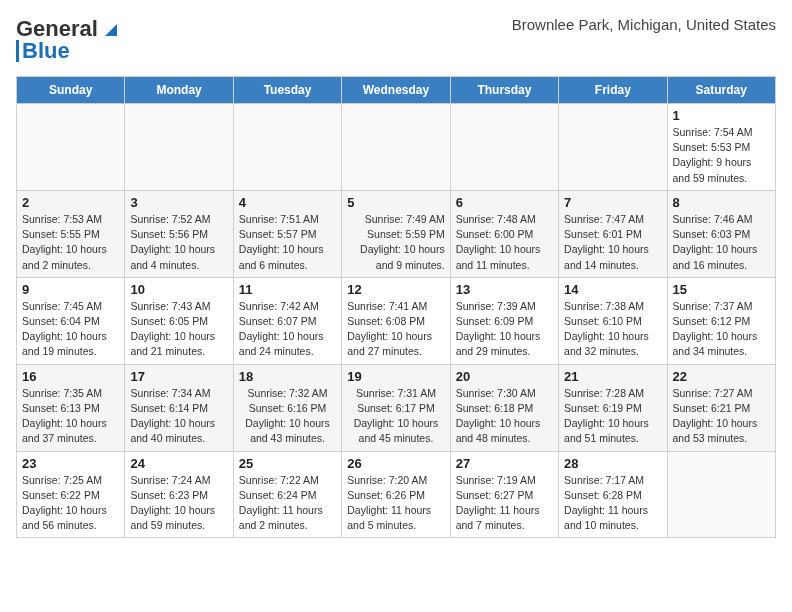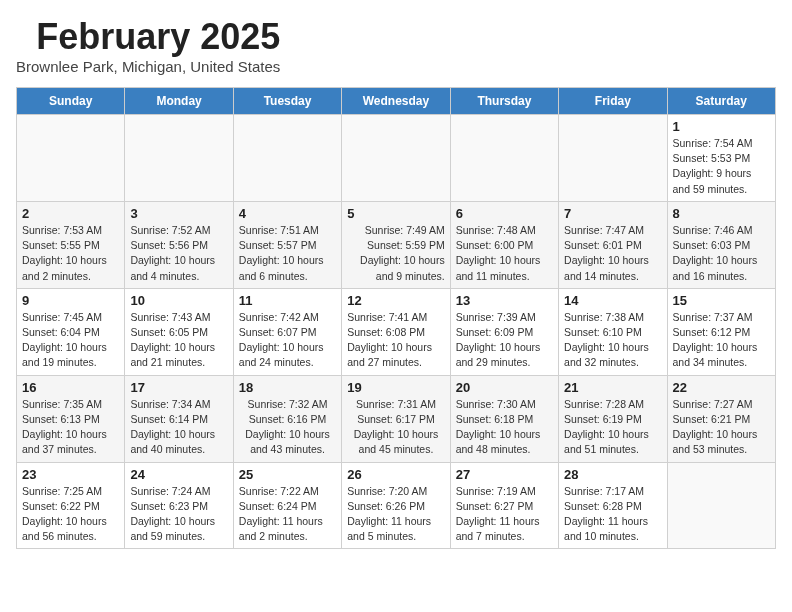--- a/index.html
+++ b/index.html
@@ -75,22 +75,33 @@
       line-height: 1.45;
     }
     .empty-cell {
       background: #f9f9f9;
     }
   </style>
 </head>
 <body>
 
 <div class="header">
+  <div class="logo">
+    <div class="logo-line">
+      <span style="font-size:22px;font-weight:bold;color:#333;">General</span>
+      <svg width="22" height="22" viewBox="0 0 22 22" style="margin-left:1px;">
+        <polygon points="6,18 18,6 18,18" fill="#1e6fba"></polygon>
+      </svg>
+    </div>
+    <div style="display:flex;align-items:center;margin-top:-4px;">
+      <div style="width:3px;height:22px;background:#1e6fba;margin-right:3px;"></div>
+      <span style="font-size:22px;font-weight:bold;color:#1e6fba;">Blue</span>
+    </div>
+  </div>
   <div class="title-block">
-    <div class="month-title">February 2025</div>
     <div class="location">Brownlee Park, Michigan, United States</div>
   </div>
 </div>
 
 <table>
   <thead>
     <tr>
     <th>Sunday</th>
         <th>Monday</th>
         <th>Tuesday</th>

